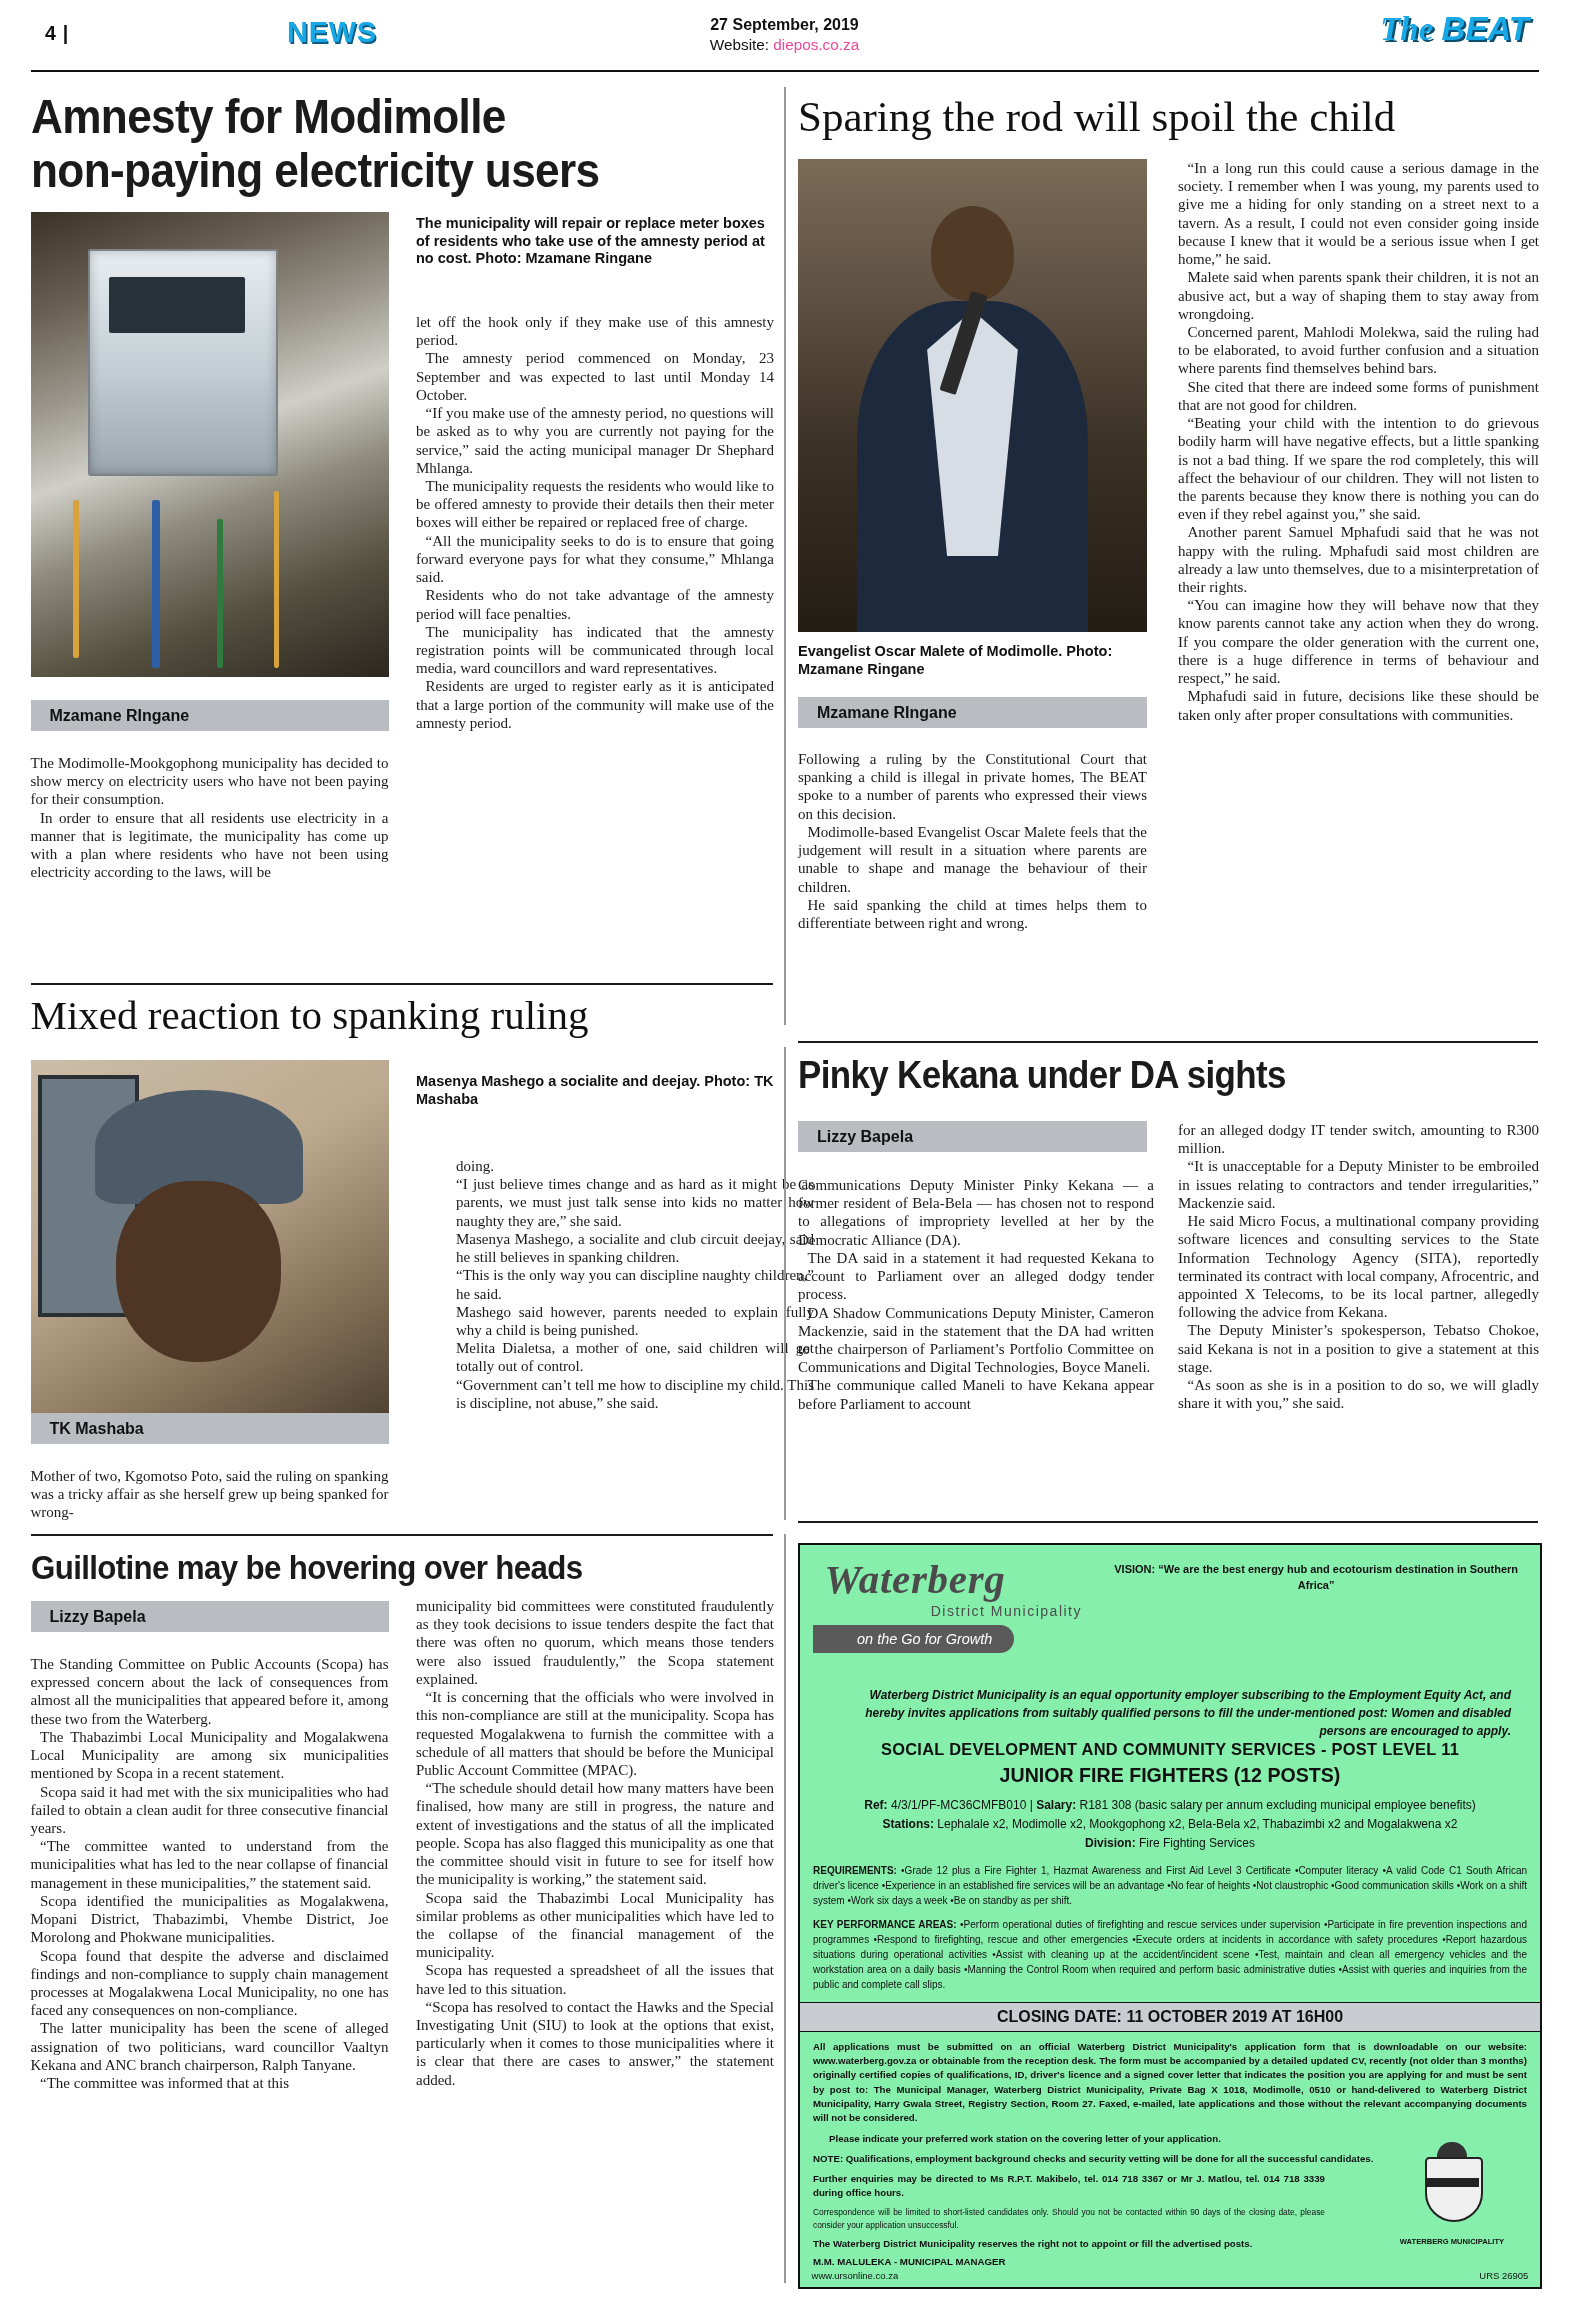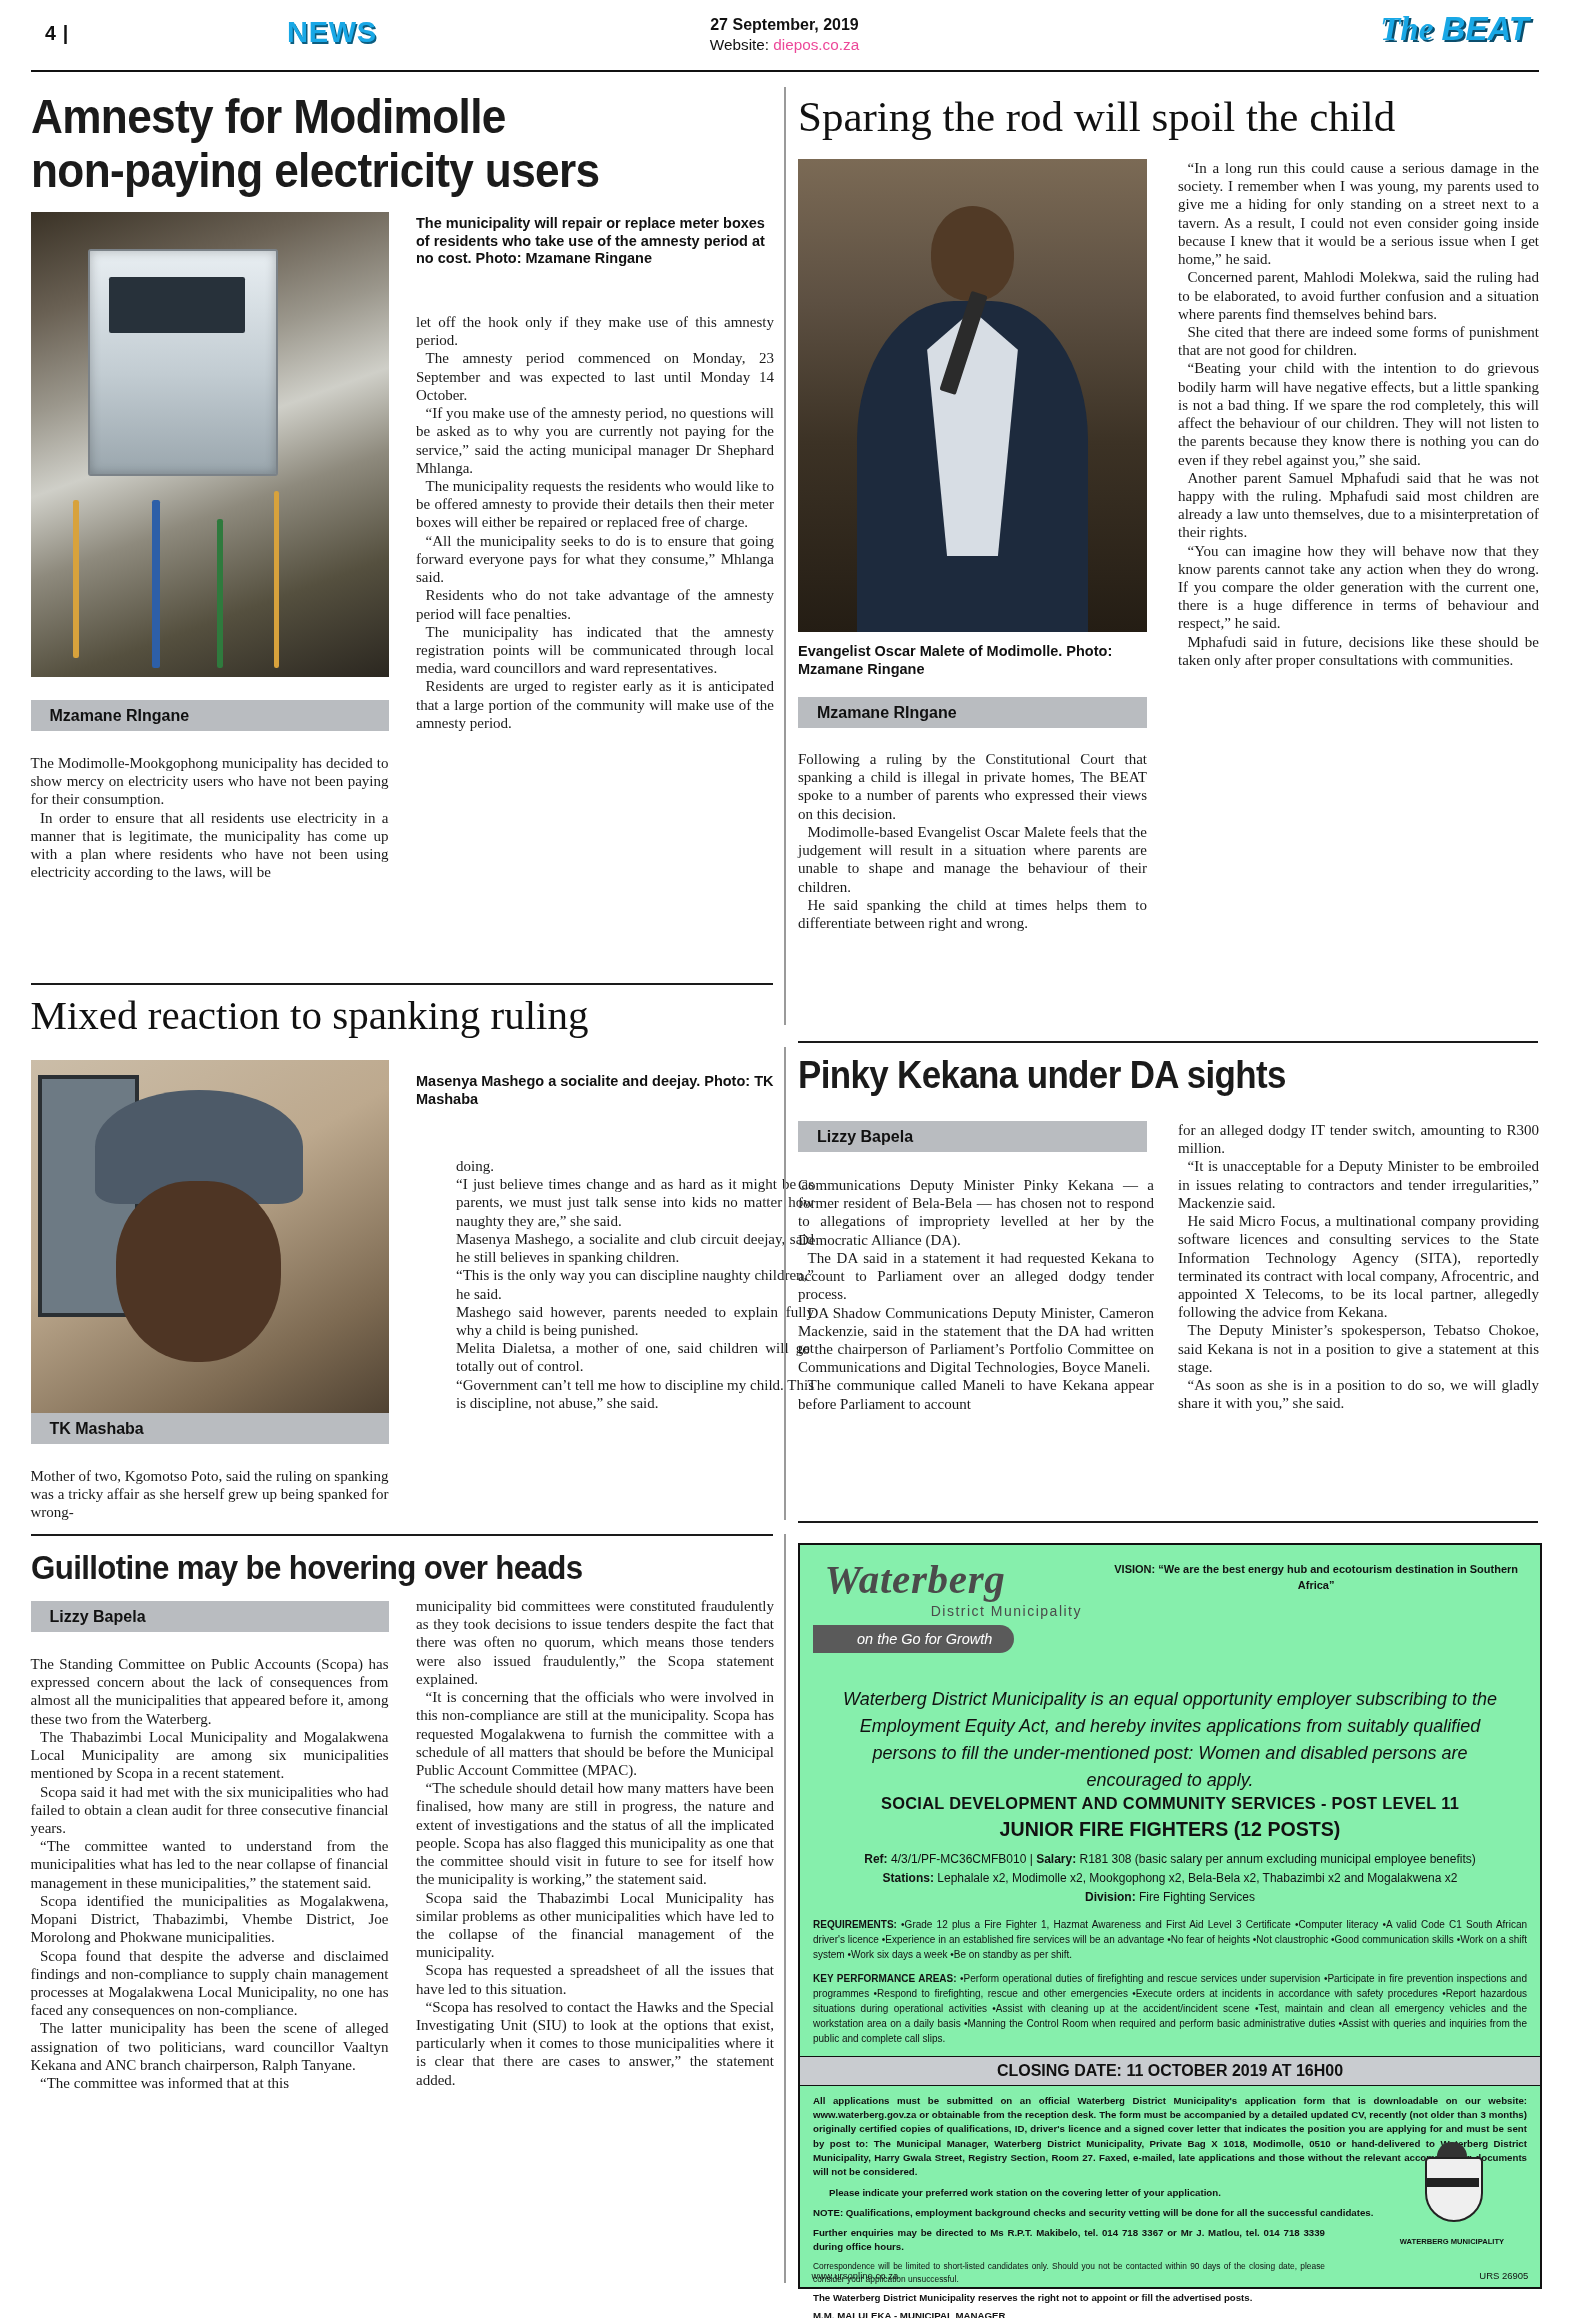--- a/index.html
+++ b/index.html
@@ -49,21 +49,21 @@
 
   .ph-cap{background:linear-gradient(150deg,#cbbda8 0%,#bda98e 40%,#7d6a52 75%,#463a2c 100%);}
   .ph-cap .capv{position:absolute;left:18%;top:8%;width:58%;height:30%;background:#4d5a68;border-radius:50% 50% 12% 12%;}
   .ph-cap .face{position:absolute;left:24%;top:32%;width:46%;height:48%;background:#4e3524;border-radius:45% 45% 48% 48%;}
   .ph-cap .win{position:absolute;left:2%;top:4%;width:26%;height:62%;background:#6d7a84;border:4.4px solid #2a2f33;}
 
   
   .ad{position:absolute;background:#86efac;border:2.2px solid #111;}
   .ad-vision{font-family:"Liberation Sans",sans-serif;font-size:11px;font-weight:700;text-align:center;line-height:1.45;}
   .ad-mission{font-family:"Liberation Sans",sans-serif;font-size:11px;font-weight:700;text-align:center;line-height:1.55;}
-  .ad-intro{font-family:"Liberation Sans",sans-serif;font-style:italic;font-weight:400;font-size:18px;text-align:center;line-height:1.5;}
+  .ad-intro{font-family:"Liberation Sans",sans-serif;font-style:italic;font-weight:700;font-size:12px;text-align:right;line-height:1.5;}
   .ad-post{font-family:"Liberation Sans",sans-serif;font-weight:700;font-size:16.4px;text-align:center;letter-spacing:0.3px;}
   .ad-title{font-family:"Liberation Sans",sans-serif;font-weight:700;font-size:19.6px;text-align:center;}
   .ad-ref{font-family:"Liberation Sans",sans-serif;font-size:12px;text-align:center;line-height:1.6;}
   .ad-ref b{font-weight:700;}
   .ad-para{font-family:Liberation Sans, sans-serif;font-size:10px;line-height:1.5;text-align:justify;}
   .ad-para b{font-weight:700;}
   .ad-closing{background:#c9ccd0;font-family:"Liberation Sans",sans-serif;font-weight:700;font-size:16px;text-align:center;padding:5.1px 0;border-top:1.5px solid #111;border-bottom:1.5px solid #111;}
   .ad-small{font-family:"Liberation Sans",sans-serif;font-size:9.7px;line-height:1.48;text-align:justify;}
   .ad-smaller{font-family:"Liberation Sans",sans-serif;font-size:8.4px;line-height:1.45;text-align:justify;}
   .ad-url{font-family:"Liberation Sans",sans-serif;font-size:9.5px;}
@@ -155,20 +155,21 @@
   </div>
 
   <div class="body" style="position:absolute;left:798px;top:750px;width:349px;">
     <p class="noind">Following a ruling by the Constitutional Court that spanking a child is illegal in private homes, The BEAT spoke to a number of parents who expressed their views on this decision.</p>
     <p>Modimolle-based Evangelist Oscar Malete feels that the judgement will result in a situation where parents are unable to shape and manage the behaviour of their children.</p>
     <p>He said spanking the child at times helps them to differentiate between right and wrong.</p>
   </div>
 
   <div class="body" style="position:absolute;left:1178px;top:159px;width:361px;">
     <p>“In a long run this could cause a serious damage in the society. I remember when I was young, my parents used to give me a hiding for only standing on a street next to a tavern. As a result, I could not even consider going inside because I knew that it would be a serious issue when I get home,” he said.</p>
+    <p>Malete said when parents spank their children, it is not an abusive act, but a way of shaping them to stay away from wrongdoing.</p>
     <p>Concerned parent, Mahlodi Molekwa, said the ruling had to be elaborated, to avoid further confusion and a situation where parents find themselves behind bars.</p>
     <p>She cited that there are indeed some forms of punishment that are not good for children.</p>
     <p>“Beating your child with the intention to do grievous bodily harm will have negative effects, but a little spanking is not a bad thing. If we spare the rod completely, this will affect the behaviour of our children. They will not listen to the parents because they know there is nothing you can do even if they rebel against you,” she said.</p>
     <p>Another parent Samuel Mphafudi said that he was not happy with the ruling. Mphafudi said most children are already a law unto themselves, due to a misinterpretation of their rights.</p>
     <p>“You can imagine how they will behave now that they know parents cannot take any action when they do wrong. If you compare the older generation with the current one, there is a huge difference in terms of behaviour and respect,” he said.</p>
     <p>Mphafudi said in future, decisions like these should be taken only after proper consultations with communities.</p>
   </div>
 
   <div class="hrule" style="left:30.5px;top:983px;width:742px;"></div>
 

